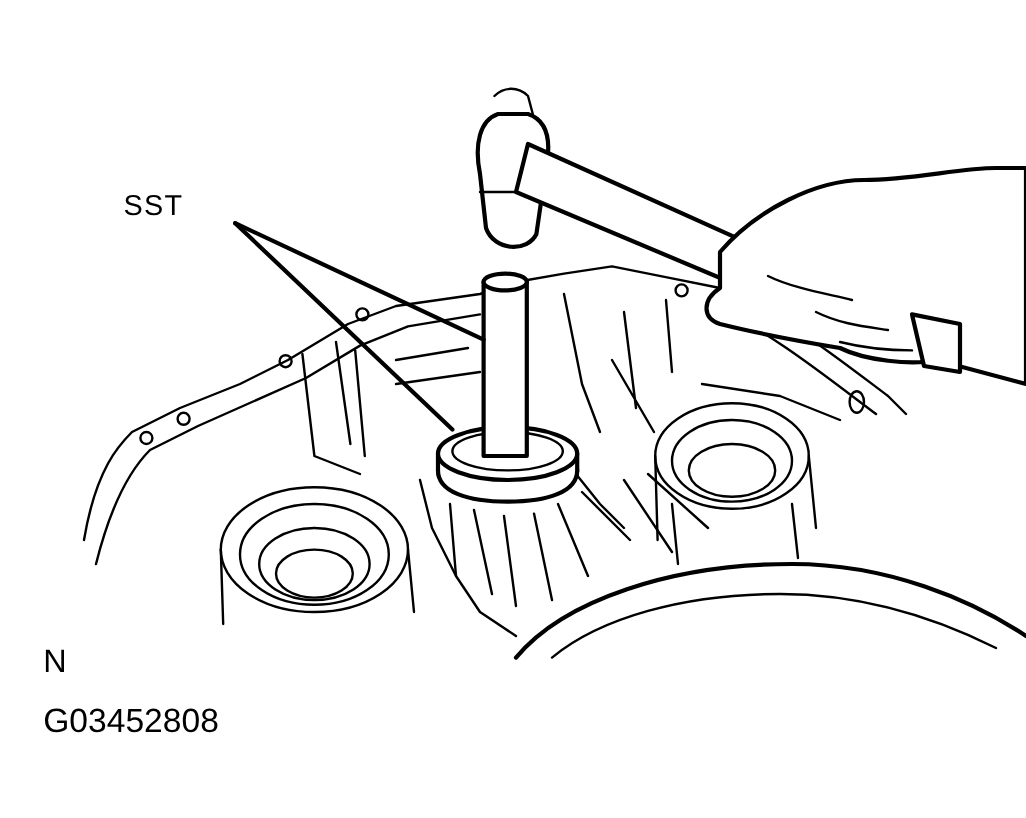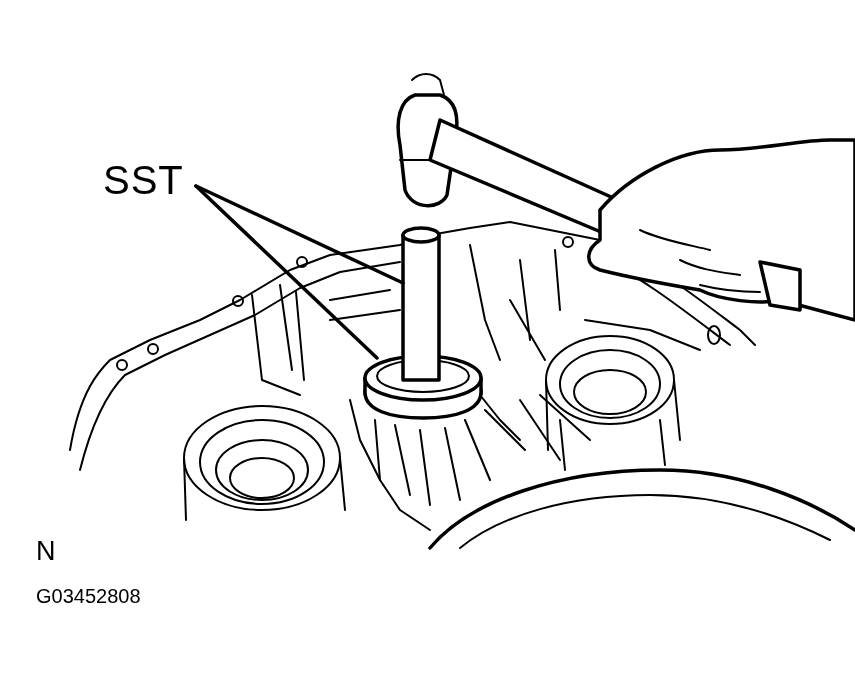--- a/index.html
+++ b/index.html
@@ -1,21 +1,21 @@
 <!DOCTYPE html>
 <html><head>
 <meta charset="utf-8">
 <style>
   html, body { margin: 0; padding: 0; background: #ffffff; }
   body { width: 855px; height: 682px; position: relative; overflow: hidden; font-family: "Liberation Sans", sans-serif; }
   .canvas { position: absolute; left: 0; top: 0; width: 855px; height: 682px; }
   .label { position: absolute; color: #000; font-family: "Liberation Sans", sans-serif; }
-  .sst { left: 103px; top: 158px; font-size: 40px; letter-spacing: 1px; text-align: center; }
+  .sst { left: 103px; top: 158px; font-size: 24px; letter-spacing: 1px; text-align: center; }
   .north { left: 36px; top: 536px; font-size: 27px; }
-  .code { left: 36px; top: 585px; font-size: 20px; }
+  .code { left: 36px; top: 585px; font-size: 28px; }
   svg .ln { fill: none; stroke: #000; stroke-width: 2; stroke-linecap: round; stroke-linejoin: round; }
   svg .thick { stroke-width: 3.5; }
   svg .fillw { fill: #fff; }
 </style>
 </head>
 <body>
 
 <div class="canvas">
 <svg width="855" height="682" viewBox="0 0 855 682">
 

